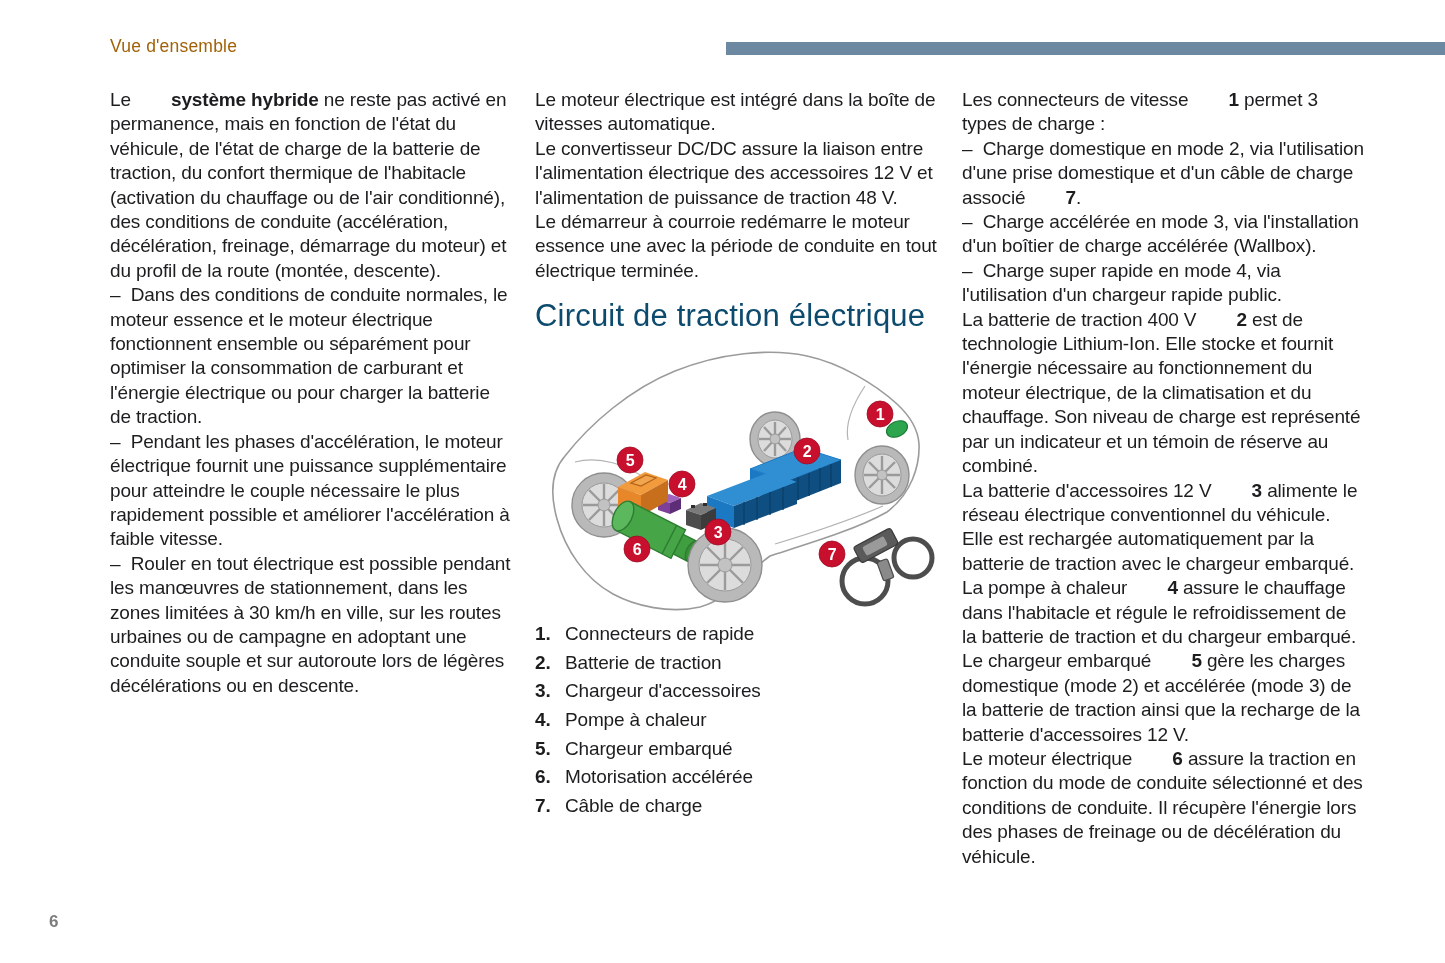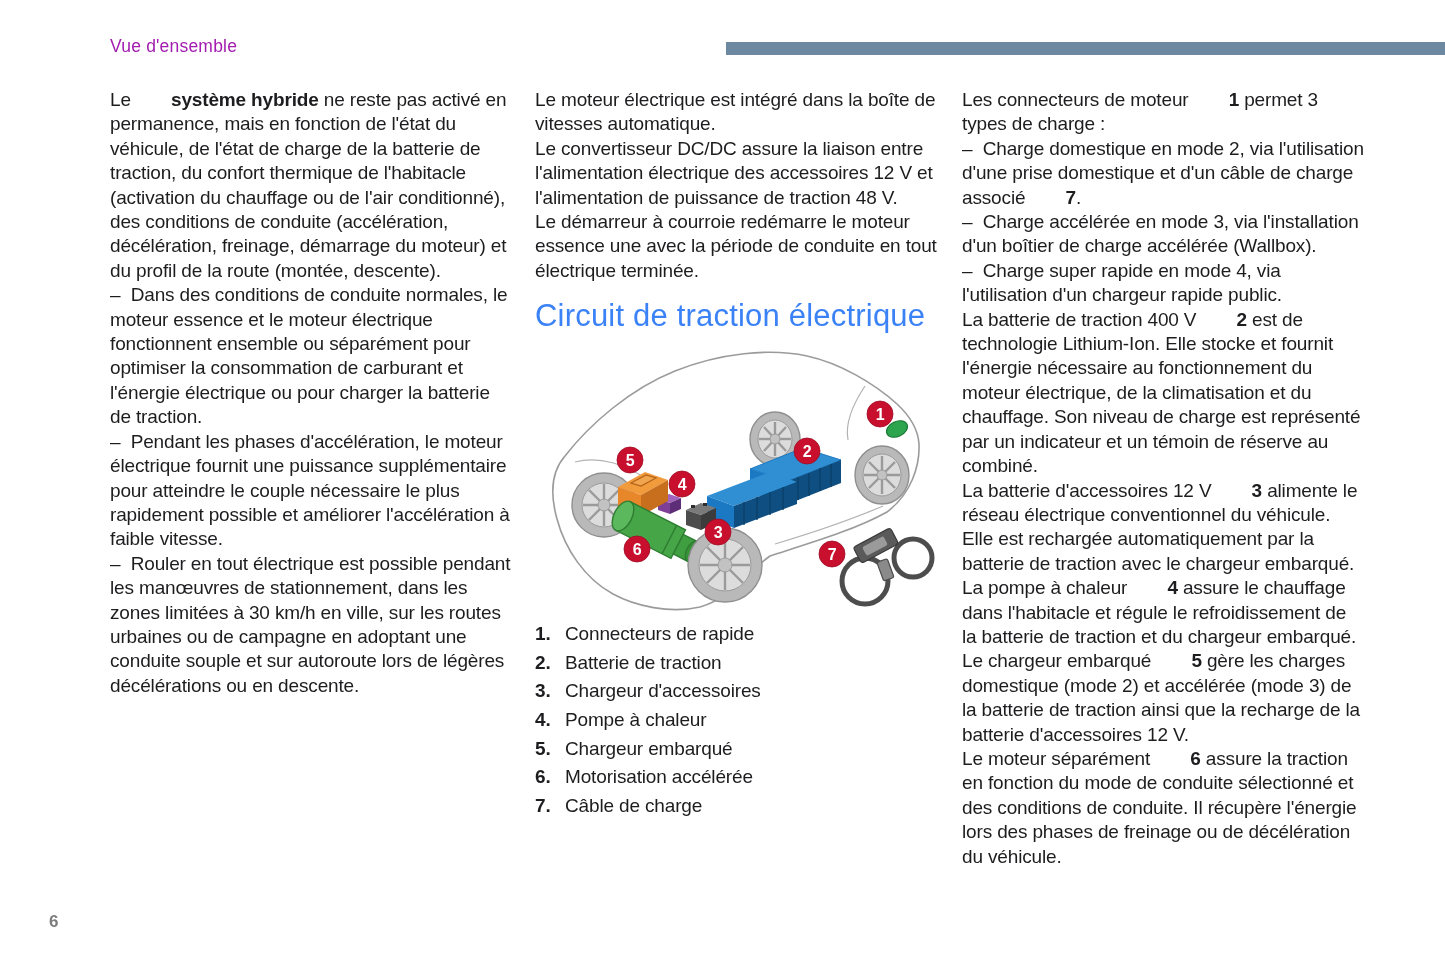--- a/index.html
+++ b/index.html
@@ -1,26 +1,26 @@
 <!DOCTYPE html>
 <html lang="fr"><head>
 <meta charset="utf-8">
 <style>
   html,body{margin:0;padding:0;background:#ffffff;}
   body{width:1445px;height:963px;position:relative;overflow:hidden;
        font-family:"Liberation Sans","DejaVu Sans",sans-serif;color:#1d1d1f;}
-  .page-header{position:absolute;left:110px;top:36px;font-size:17.5px;color:#a21caf;letter-spacing:.2px;}
+  .page-header{position:absolute;left:110px;top:36px;font-size:17.5px;color:#a16207;letter-spacing:.2px;}
   .accent-bar{position:absolute;left:726px;top:42px;width:719px;height:13px;}
   .col{position:absolute;top:88px;width:403px;font-size:19px;line-height:24.4px;letter-spacing:-0.15px;}
   .col1{left:110px;}
   .col2{left:535px;}
   .col3{left:962px;}
   .para{margin:0;}
   .para b{font-weight:700;margin-left:35px;}
-  .section-heading{margin:14px 0 10px 0;font-size:31px;line-height:37px;font-weight:400;color:#3b82f6;letter-spacing:.2px;}
+  .section-heading{margin:14px 0 10px 0;font-size:31px;line-height:37px;font-weight:400;color:#0c4a6e;letter-spacing:.2px;}
   .diagram{width:415px;height:272px;display:block;}
   .legend{margin-top:6px;}
   .legend-item{display:flex;height:28.6px;align-items:baseline;}
   .legend-num{font-weight:700;width:30px;flex:0 0 30px;}
   .page-number{position:absolute;left:49px;top:912px;font-size:17px;font-weight:700;color:#7d7d7d;}
   .car-line{fill:#ffffff;stroke:#9b9b9b;stroke-width:1.6;}
   .inner-line{fill:none;stroke:#b3b3b3;stroke-width:1.2;}
   .tire{fill:#b9b9b9;stroke:#8f8f8f;stroke-width:1.4;}
   .rim{fill:#dcdcdc;stroke:#9a9a9a;stroke-width:1;}
   .hub{fill:#c2c2c2;stroke:#9a9a9a;stroke-width:1;}
@@ -218,24 +218,24 @@
       <span>Motorisation accélérée</span>
     </div>
     <div class="legend-item">
       <span class="legend-num">7.</span>
       <span>Câble de charge</span>
     </div>
   </div>
 </div>
 
 <div class="col col3">
-    <p class="para"><span>Les connecteurs de moteur </span><b>1</b><span> permet 3 types de charge :</span></p>
+    <p class="para"><span>Les connecteurs de vitesse </span><b>1</b><span> permet 3 types de charge :</span></p>
     <p class="para"><span>–&nbsp; Charge domestique en mode 2, via l'utilisation d'une prise domestique et d'un câble de charge associé </span><b>7</b><span>.</span></p>
     <p class="para"><span>–&nbsp; Charge accélérée en mode 3, via l'installation d'un boîtier de charge accélérée (Wallbox).</span></p>
     <p class="para"><span>–&nbsp; Charge super rapide en mode 4, via l'utilisation d'un chargeur rapide public.</span></p>
     <p class="para"><span>La batterie de traction 400 V </span><b>2</b><span> est de technologie Lithium-Ion. Elle stocke et fournit l'énergie nécessaire au fonctionnement du moteur électrique, de la climatisation et du chauffage. Son niveau de charge est représenté par un indicateur et un témoin de réserve au combiné.</span></p>
     <p class="para"><span>La batterie d'accessoires 12 V </span><b>3</b><span> alimente le réseau électrique conventionnel du véhicule. Elle est rechargée automatiquement par la batterie de traction avec le chargeur embarqué.</span></p>
     <p class="para"><span>La pompe à chaleur </span><b>4</b><span> assure le chauffage dans l'habitacle et régule le refroidissement de la batterie de traction et du chargeur embarqué.</span></p>
     <p class="para"><span>Le chargeur embarqué </span><b>5</b><span> gère les charges domestique (mode 2) et accélérée (mode 3) de la batterie de traction ainsi que la recharge de la batterie d'accessoires 12 V.</span></p>
-    <p class="para"><span>Le moteur séparément </span><b>6</b><span> assure la traction en fonction du mode de conduite sélectionné et des conditions de conduite. Il récupère l'énergie lors des phases de freinage ou de décélération du véhicule.</span></p>
+    <p class="para"><span>Le moteur électrique </span><b>6</b><span> assure la traction en fonction du mode de conduite sélectionné et des conditions de conduite. Il récupère l'énergie lors des phases de freinage ou de décélération du véhicule.</span></p>
   </div>
 
 <div class="page-number">6</div>
 
 </body></html>

